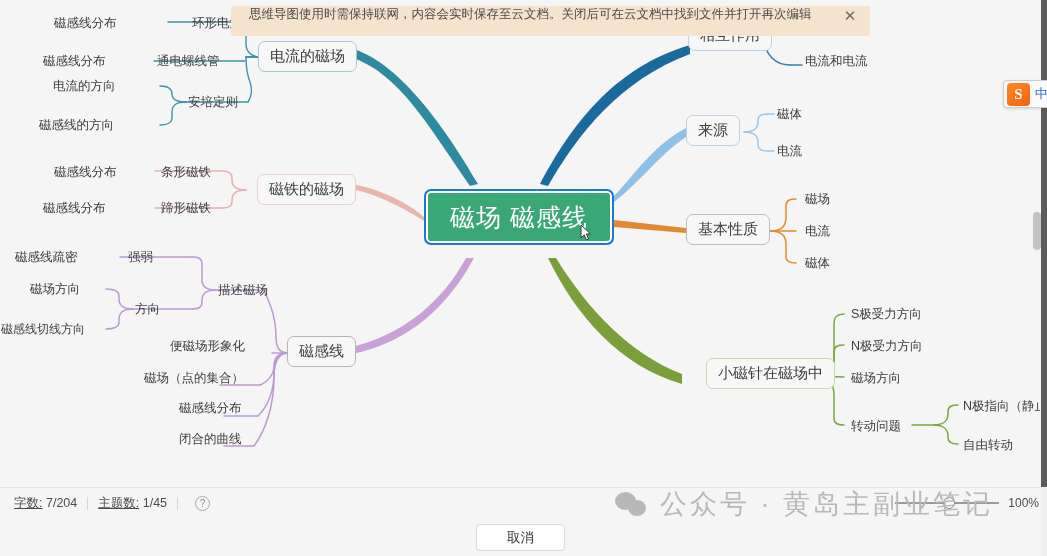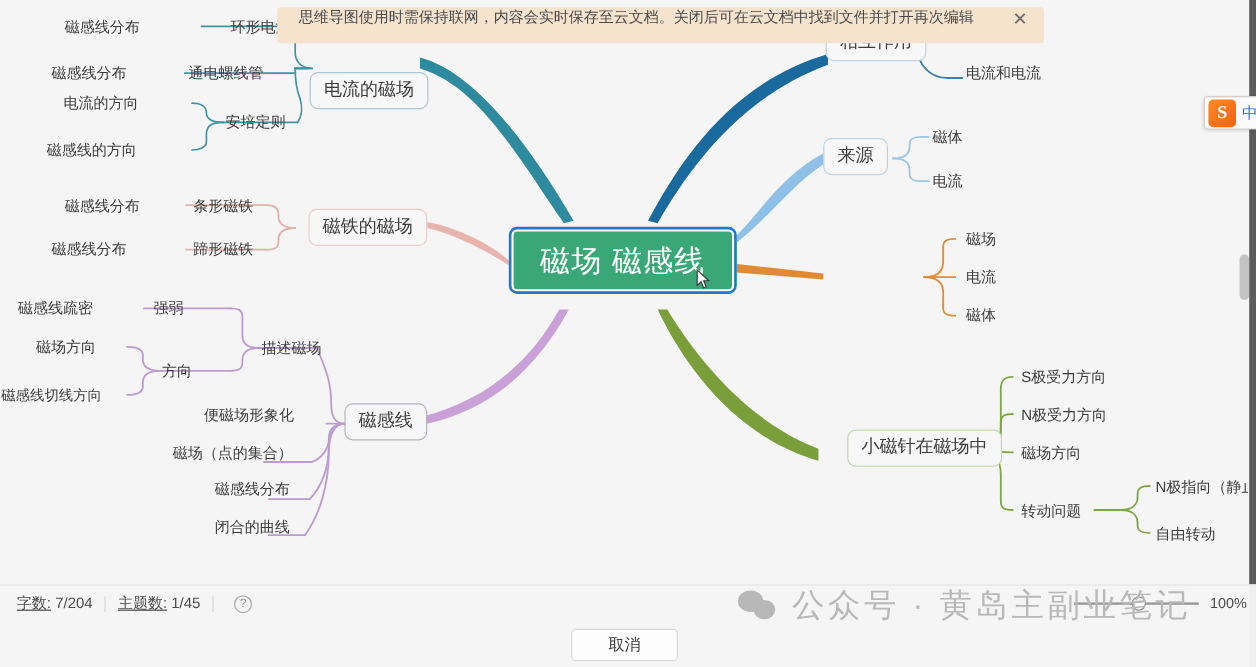--- a/index.html
+++ b/index.html
@@ -321,40 +321,43 @@
           <path d="M 818 370 L 844 371"></path>
           <path d="M 818 370 C 830 370 834 378 834 390 L 834 412 C 834 418 838 419 844 419"></path>
 
           <path d="M 912 419 L 934 419"></path>
           <path d="M 934 419 C 944 419 948 414 948 408 L 948 406 C 948 400 952 399 958 399"></path>
           <path d="M 934 419 C 944 419 948 424 948 430 L 948 432 C 948 437 952 438 958 438"></path>
         </g>
       </g>
     </svg>
 
-    <div class="node main-node teal" style="left:258px; top:35px;margin-top:19px;">
+    <div class="node main-node teal" style="left:258px; top:35px;">
       <span>电流的磁场</span>
     </div>
 
     <div class="node main-node pink" style="left:257px; top:168px;">
       <span>磁铁的磁场</span>
     </div>
 
     <div class="node main-node purple" style="left:287px; top:330px;">
       <span>磁感线</span>
     </div>
 
     <div class="node main-node blue" style="left:688px; top:14px;">
       <span>相互作用</span>
     </div>
 
     <div class="node main-node blue" style="left:686px; top:109px;">
       <span>来源</span>
     </div>
 
+    <div class="node main-node orange" style="left:686px; top:208px;">
+      <span>基本性质</span>
+    </div>
 
     <div class="node main-node green" style="left:681px; top:352px;">
       <span>小磁针在磁场中</span>
     </div>
 
     <div class="node leaf" style="left:190px; top:8px;">
       <span>环形电流</span>
     </div>
     <div class="node leaf" style="left:52px; top:8px;">
       <span>磁感线分布</span>

